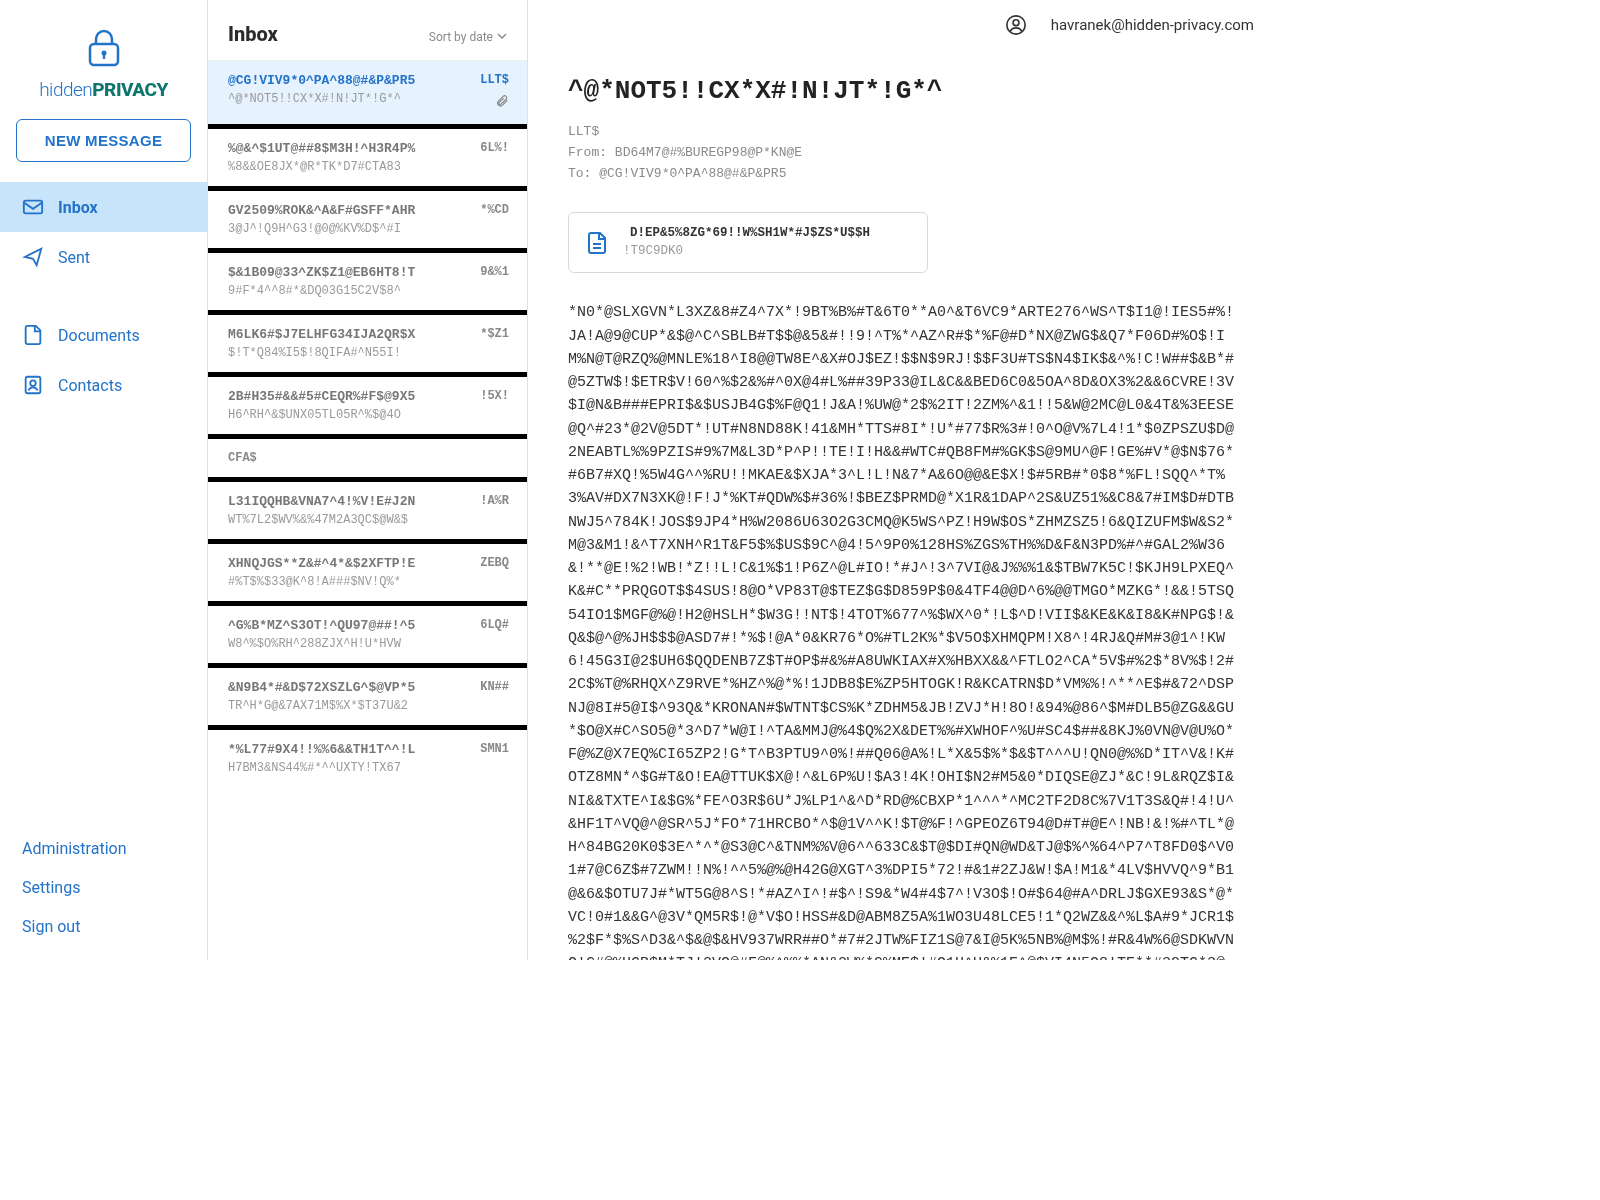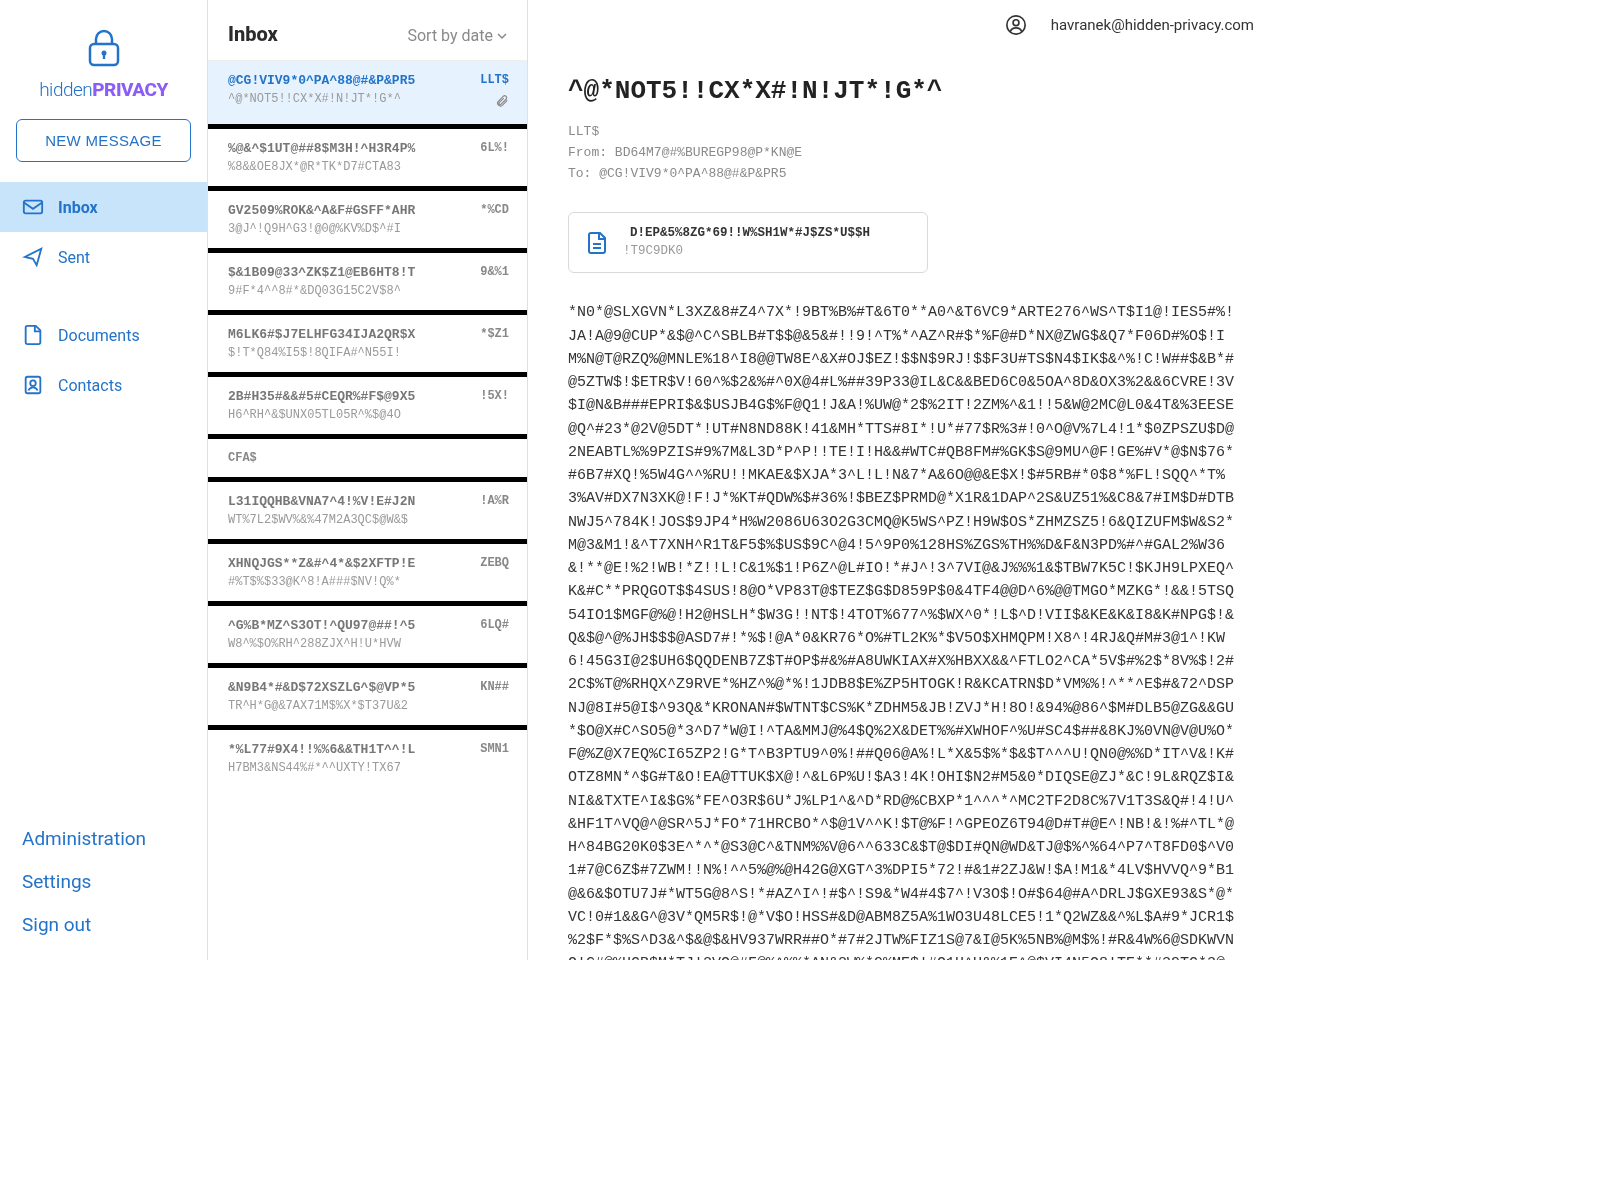--- a/index.html
+++ b/index.html
@@ -31,31 +31,31 @@
 .brand .lock-icon {
   display: inline-block;
   margin-bottom: 6px;
 }
 .brand .brand-name {
   font-size: 19px;
   letter-spacing: -0.5px;
   font-weight: 600;
 }
 .brand .brand-name .thin { color: #2373c9; font-weight: 300; }
-.brand .brand-name .bold { color: #8b5cf6; font-weight: 800; }
+.brand .brand-name .bold { color: #0f766e; font-weight: 800; }
 
 .new-msg-wrap { padding: 0 16px 20px 16px; }
 .new-msg {
   width: 100%;
   padding: 12px 0;
   border: 1px solid #2373c9;
   border-radius: 6px;
   background: #fff;
   color: #2373c9;
-  font-weight: 400;
+  font-weight: 700;
   font-size: 15px;
   letter-spacing: 0.3px;
   cursor: pointer;
 }
 .nav {
   display: flex;
   flex-direction: column;
 }
 .nav-item {
   display: flex;
@@ -75,21 +75,21 @@
 
 .sidebar-footer {
   margin-top: auto;
   padding: 0 22px 24px 22px;
   display: flex;
   flex-direction: column;
   gap: 20px;
 }
 .sidebar-footer a {
   color: #2373c9;
-  font-size: 19px;
+  font-size: 16px;
   text-decoration: none;
   cursor: pointer;
 }
 
 
 .list-pane {
   width: 320px;
   border-right: 1px solid #e0e0e0;
   display: flex;
   flex-direction: column;
@@ -100,21 +100,21 @@
   display: flex;
   justify-content: space-between;
   align-items: baseline;
 }
 .list-header h2 {
   font-size: 20px;
   font-weight: 800;
   color: #2b2b2b;
 }
 .sort-by {
-  font-size: 16px;
+  font-size: 12px;
   color: #8a8a8a;
   display: flex;
   align-items: flex-start;
   gap: 4px;
   cursor: pointer;
 }
 .email-list {
   flex: 1;
   overflow-y: auto;
   position: relative;

